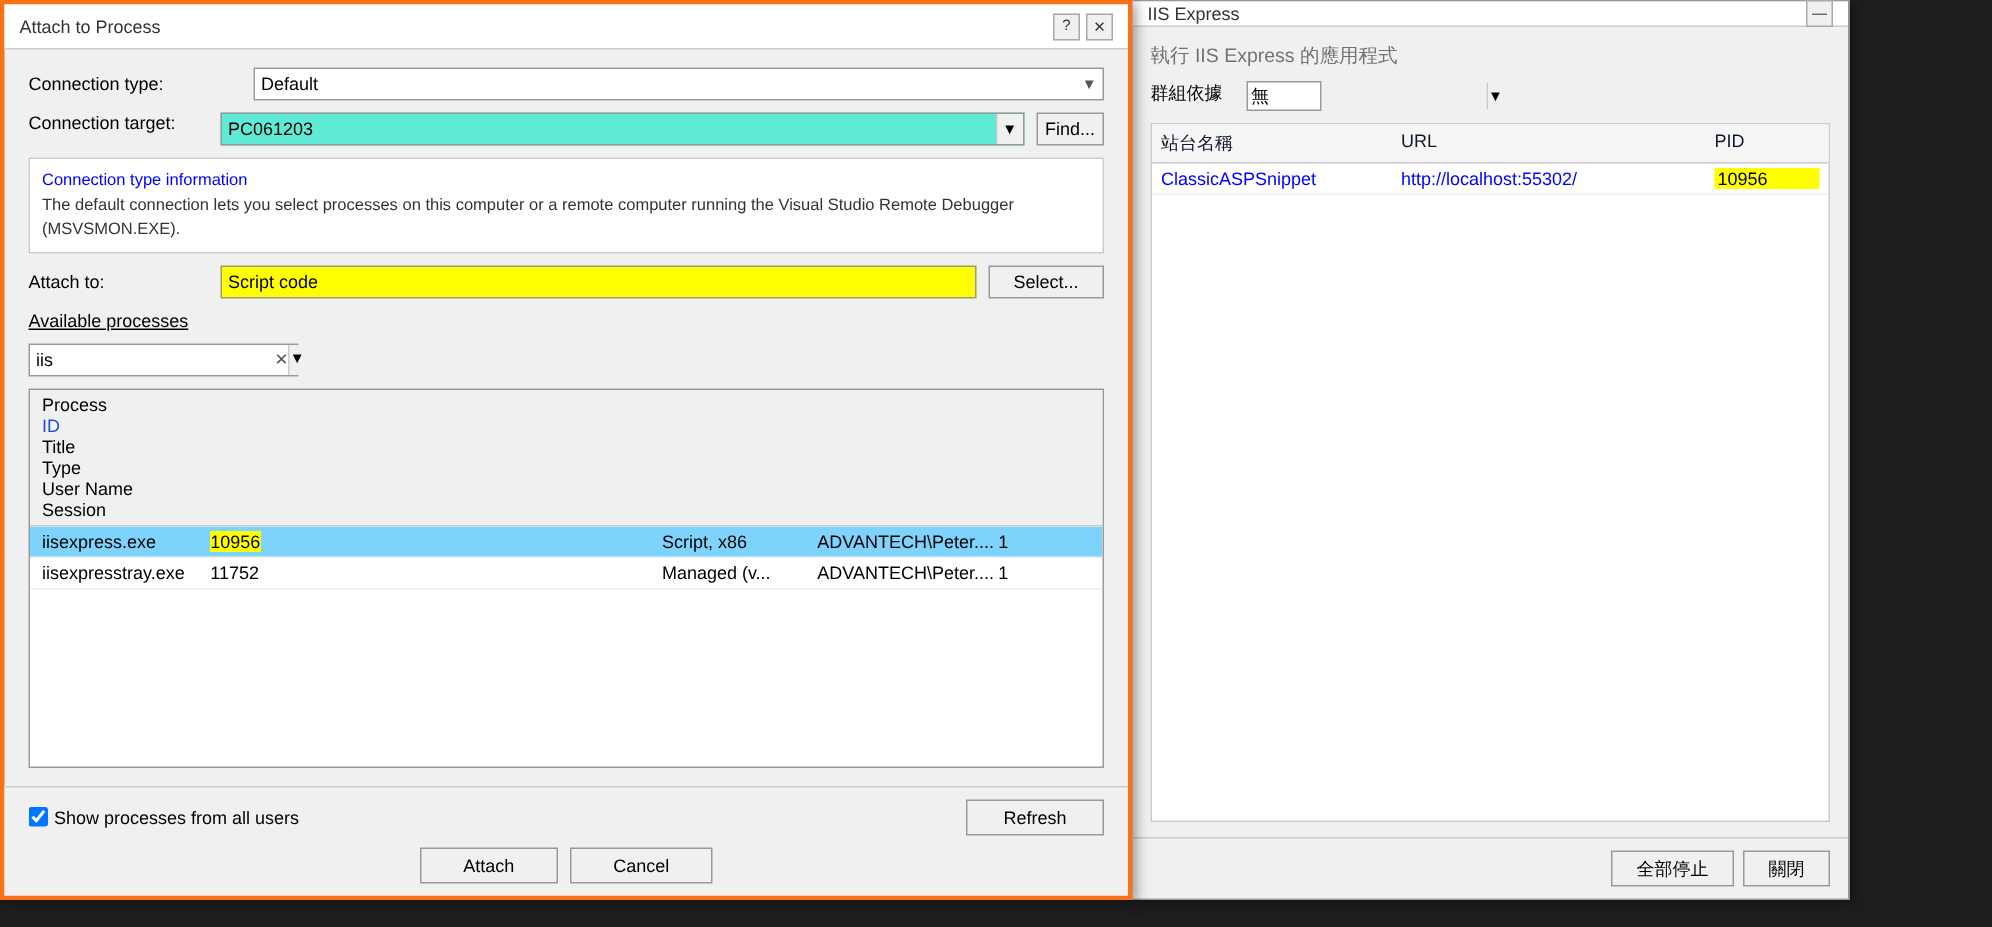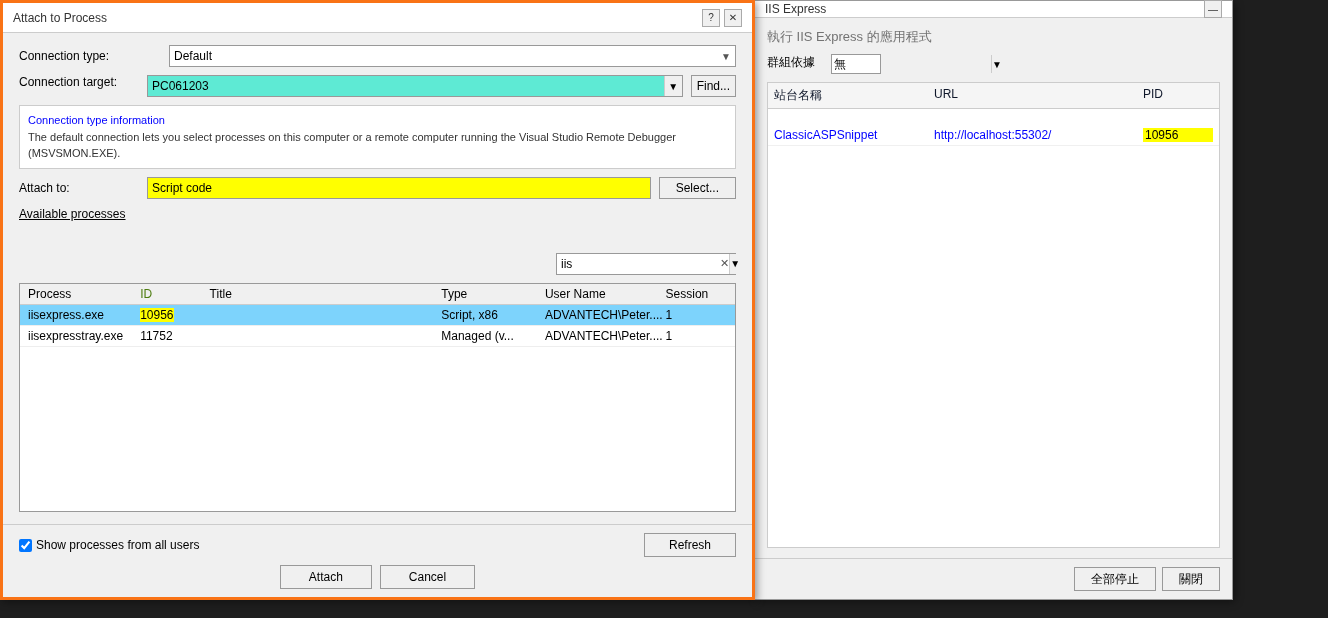--- a/index.html
+++ b/index.html
@@ -185,24 +185,23 @@
     }
 
     .available-processes-label {
       font-size: 12px;
       color: #000;
       text-decoration: underline;
     }
 
     .filter-row {
       display: flex;
-      justify-content: flex-end;
+      justify-content: flex-start;
       align-items: center;
       gap: 4px;
-      margin-top: 24px;
     }
 
     .filter-input-wrapper {
       display: flex;
       align-items: center;
       border: 1px solid #999;
       background: white;
       height: 22px;
       width: 180px;
     }
@@ -249,31 +248,32 @@
       overflow: hidden;
       display: flex;
       flex-direction: column;
     }
 
     .table-header {
       display: flex;
       background: #f0f0f0;
       border-bottom: 1px solid #ccc;
       padding: 3px 4px;
+      flex-direction: column;
     }
 
     .th {
       font-size: 12px;
       font-weight: normal;
       color: #000;
       padding: 0 4px;
     }
 
     .th-process { width: 130px; }
-    .th-id { width: 80px; color: #4d7c0f; }
+    .th-id { width: 80px; color: #1d4ed8; }
     .th-title { width: 270px; }
     .th-type { width: 120px; }
     .th-user { width: 140px; }
     .th-session { width: 80px; }
 
     .table-body {
       flex: 1;
       overflow-y: auto;
     }
 
@@ -316,21 +316,21 @@
     }
 
     .show-processes-row {
       display: flex;
       align-items: center;
       justify-content: space-between;
     }
 
     .checkbox-label {
       display: flex;
-      align-items: center;
+      align-items: flex-start;
       gap: 4px;
       font-size: 12px;
     }
 
     .checkbox-label input[type="checkbox"] {
       margin: 0;
     }
 
     .refresh-btn {
       height: 24px;
@@ -457,21 +457,20 @@
     .iis-th-pid { width: 70px; }
 
     .iis-table-row {
       display: flex;
       padding: 3px 6px;
       border-bottom: 1px solid #f0f0f0;
     }
 
     .iis-td {
       font-size: 12px;
-      margin-top: 16px;
     }
 
     .iis-td-name { width: 160px; color: blue; cursor: pointer; }
     .iis-td-url { flex: 1; color: blue; cursor: pointer; }
     .iis-td-pid { width: 70px; background: #ffff00; display: flex; align-items: center; padding: 0 2px; }
 
     .iis-footer {
       padding: 8px 12px;
       display: flex;
       justify-content: flex-end;

